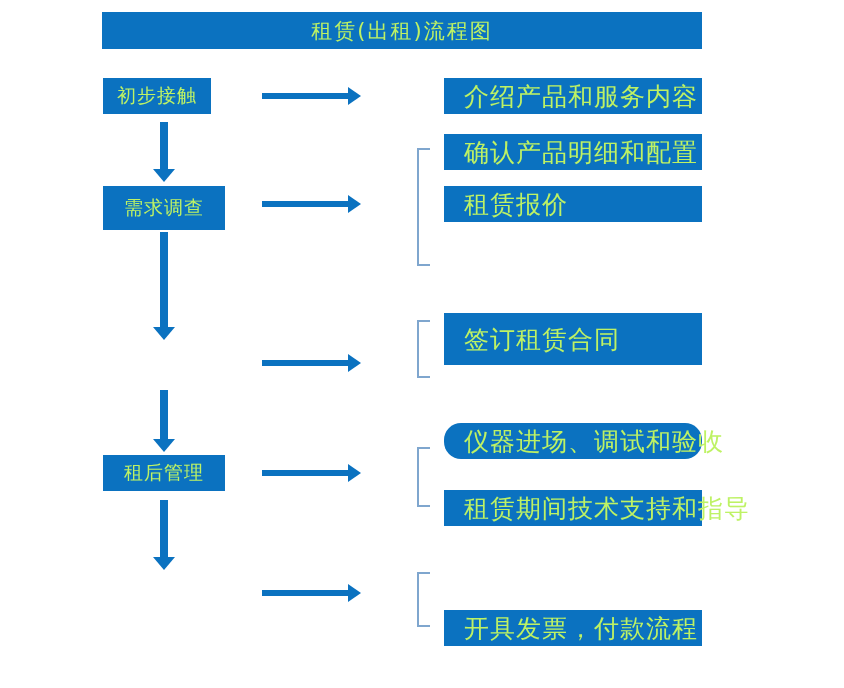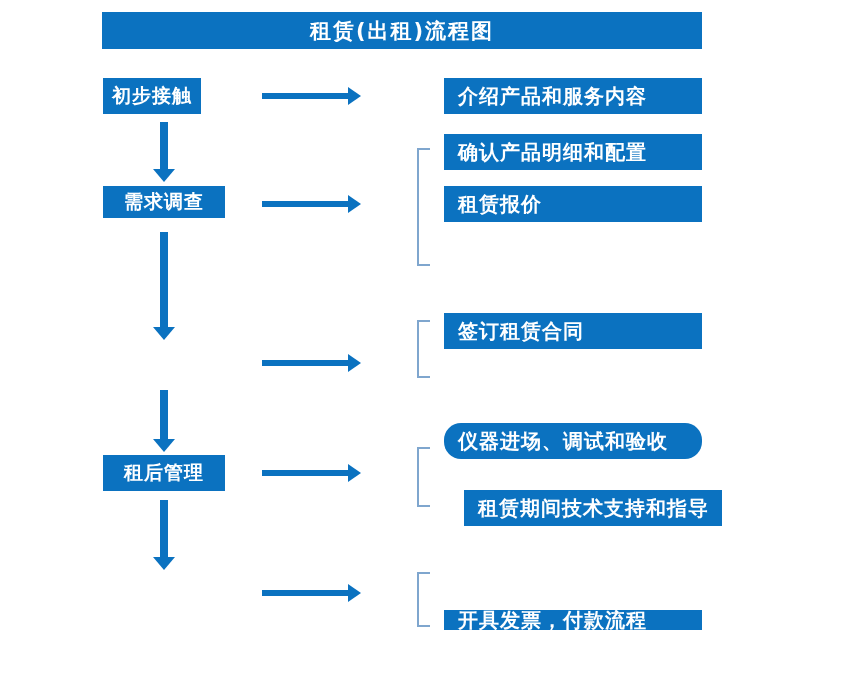--- a/index.html
+++ b/index.html
@@ -14,41 +14,41 @@
   #canvas {
     position: relative;
     width: 844px;
     height: 688px;
     background: #ffffff;
     overflow: hidden;
   }
   .box {
     position: absolute;
     background: #0B72C0;
-    color: #ffffff;
-    font-weight: bold;
+    color: #bef264;
+    font-weight: normal;
     display: flex;
     align-items: center;
     letter-spacing: 1px;
     box-sizing: border-box;
     white-space: nowrap;
   }
   .title-box {
     justify-content: center;
     font-size: 21px;
     letter-spacing: 2px;
   }
   .stage-box {
     justify-content: center;
     font-size: 19px;
   }
   .detail-box {
     justify-content: flex-start;
-    padding-left: 14px;
-    font-size: 20px;
+    padding-left: 20px;
+    font-size: 25px;
   }
   
   .v-arrow {
     position: absolute;
     width: 22px;
   }
   .v-arrow .shaft {
     position: absolute;
     left: 7px;
     top: 0;
@@ -96,23 +96,23 @@
     width: 13px;
   }
 </style>
 </head>
 <body>
 
 <div id="canvas">
 
   <div class="box title-box" style="left:102px; top:12px; width:600px; height:37px;">租赁(出租)流程图</div>
 
-  <div class="box stage-box" style="left:103px; top:78px; width:98px; height:36px;">初步接触</div>
+  <div class="box stage-box" style="left:103px; top:78px; width:108px; height:36px;">初步接触</div>
 
-  <div class="box stage-box" style="left:103px; top:186px; width:122px; height:32px;">需求调查</div>
+  <div class="box stage-box" style="left:103px; top:186px; width:122px; height:44px;">需求调查</div>
 
 
   <div class="box stage-box" style="left:103px; top:455px; width:122px; height:36px;">租后管理</div>
 
 
   <div class="v-arrow" style="left:153px; top:122px; height:60px;">
     <div class="shaft" style="height:47px;"></div>
     <div class="head" style="top:47px;"></div>
   </div>
 
@@ -164,23 +164,23 @@
 
   <div class="bracket" style="left:417px; top:572px; height:55px;"></div>
 
   <div class="box detail-box" style="left:444px; top:78px; width:258px; height:36px;">介绍产品和服务内容</div>
 
   <div class="box detail-box" style="left:444px; top:134px; width:258px; height:36px;">确认产品明细和配置</div>
 
   <div class="box detail-box" style="left:444px; top:186px; width:258px; height:36px;">租赁报价</div>
 
 
-  <div class="box detail-box" style="left:444px; top:313px; width:258px; height:36px;">签订租赁合同</div>
+  <div class="box detail-box" style="left:444px; top:313px; width:258px; height:52px;">签订租赁合同</div>
 
 
   <div class="box detail-box" style="left:444px; top:423px; width:258px; height:36px;border-radius:17px;">仪器进场、调试和验收</div>
 
-  <div class="box detail-box" style="left:444px; top:490px; width:258px; height:36px;margin-left:20px;">租赁期间技术支持和指导</div>
+  <div class="box detail-box" style="left:444px; top:490px; width:258px; height:36px;">租赁期间技术支持和指导</div>
 
 
-  <div class="box detail-box" style="left:444px; top:610px; width:258px; height:20px;">开具发票，付款流程</div>
+  <div class="box detail-box" style="left:444px; top:610px; width:258px; height:36px;">开具发票，付款流程</div>
 
 </div>
 
 </body></html>

